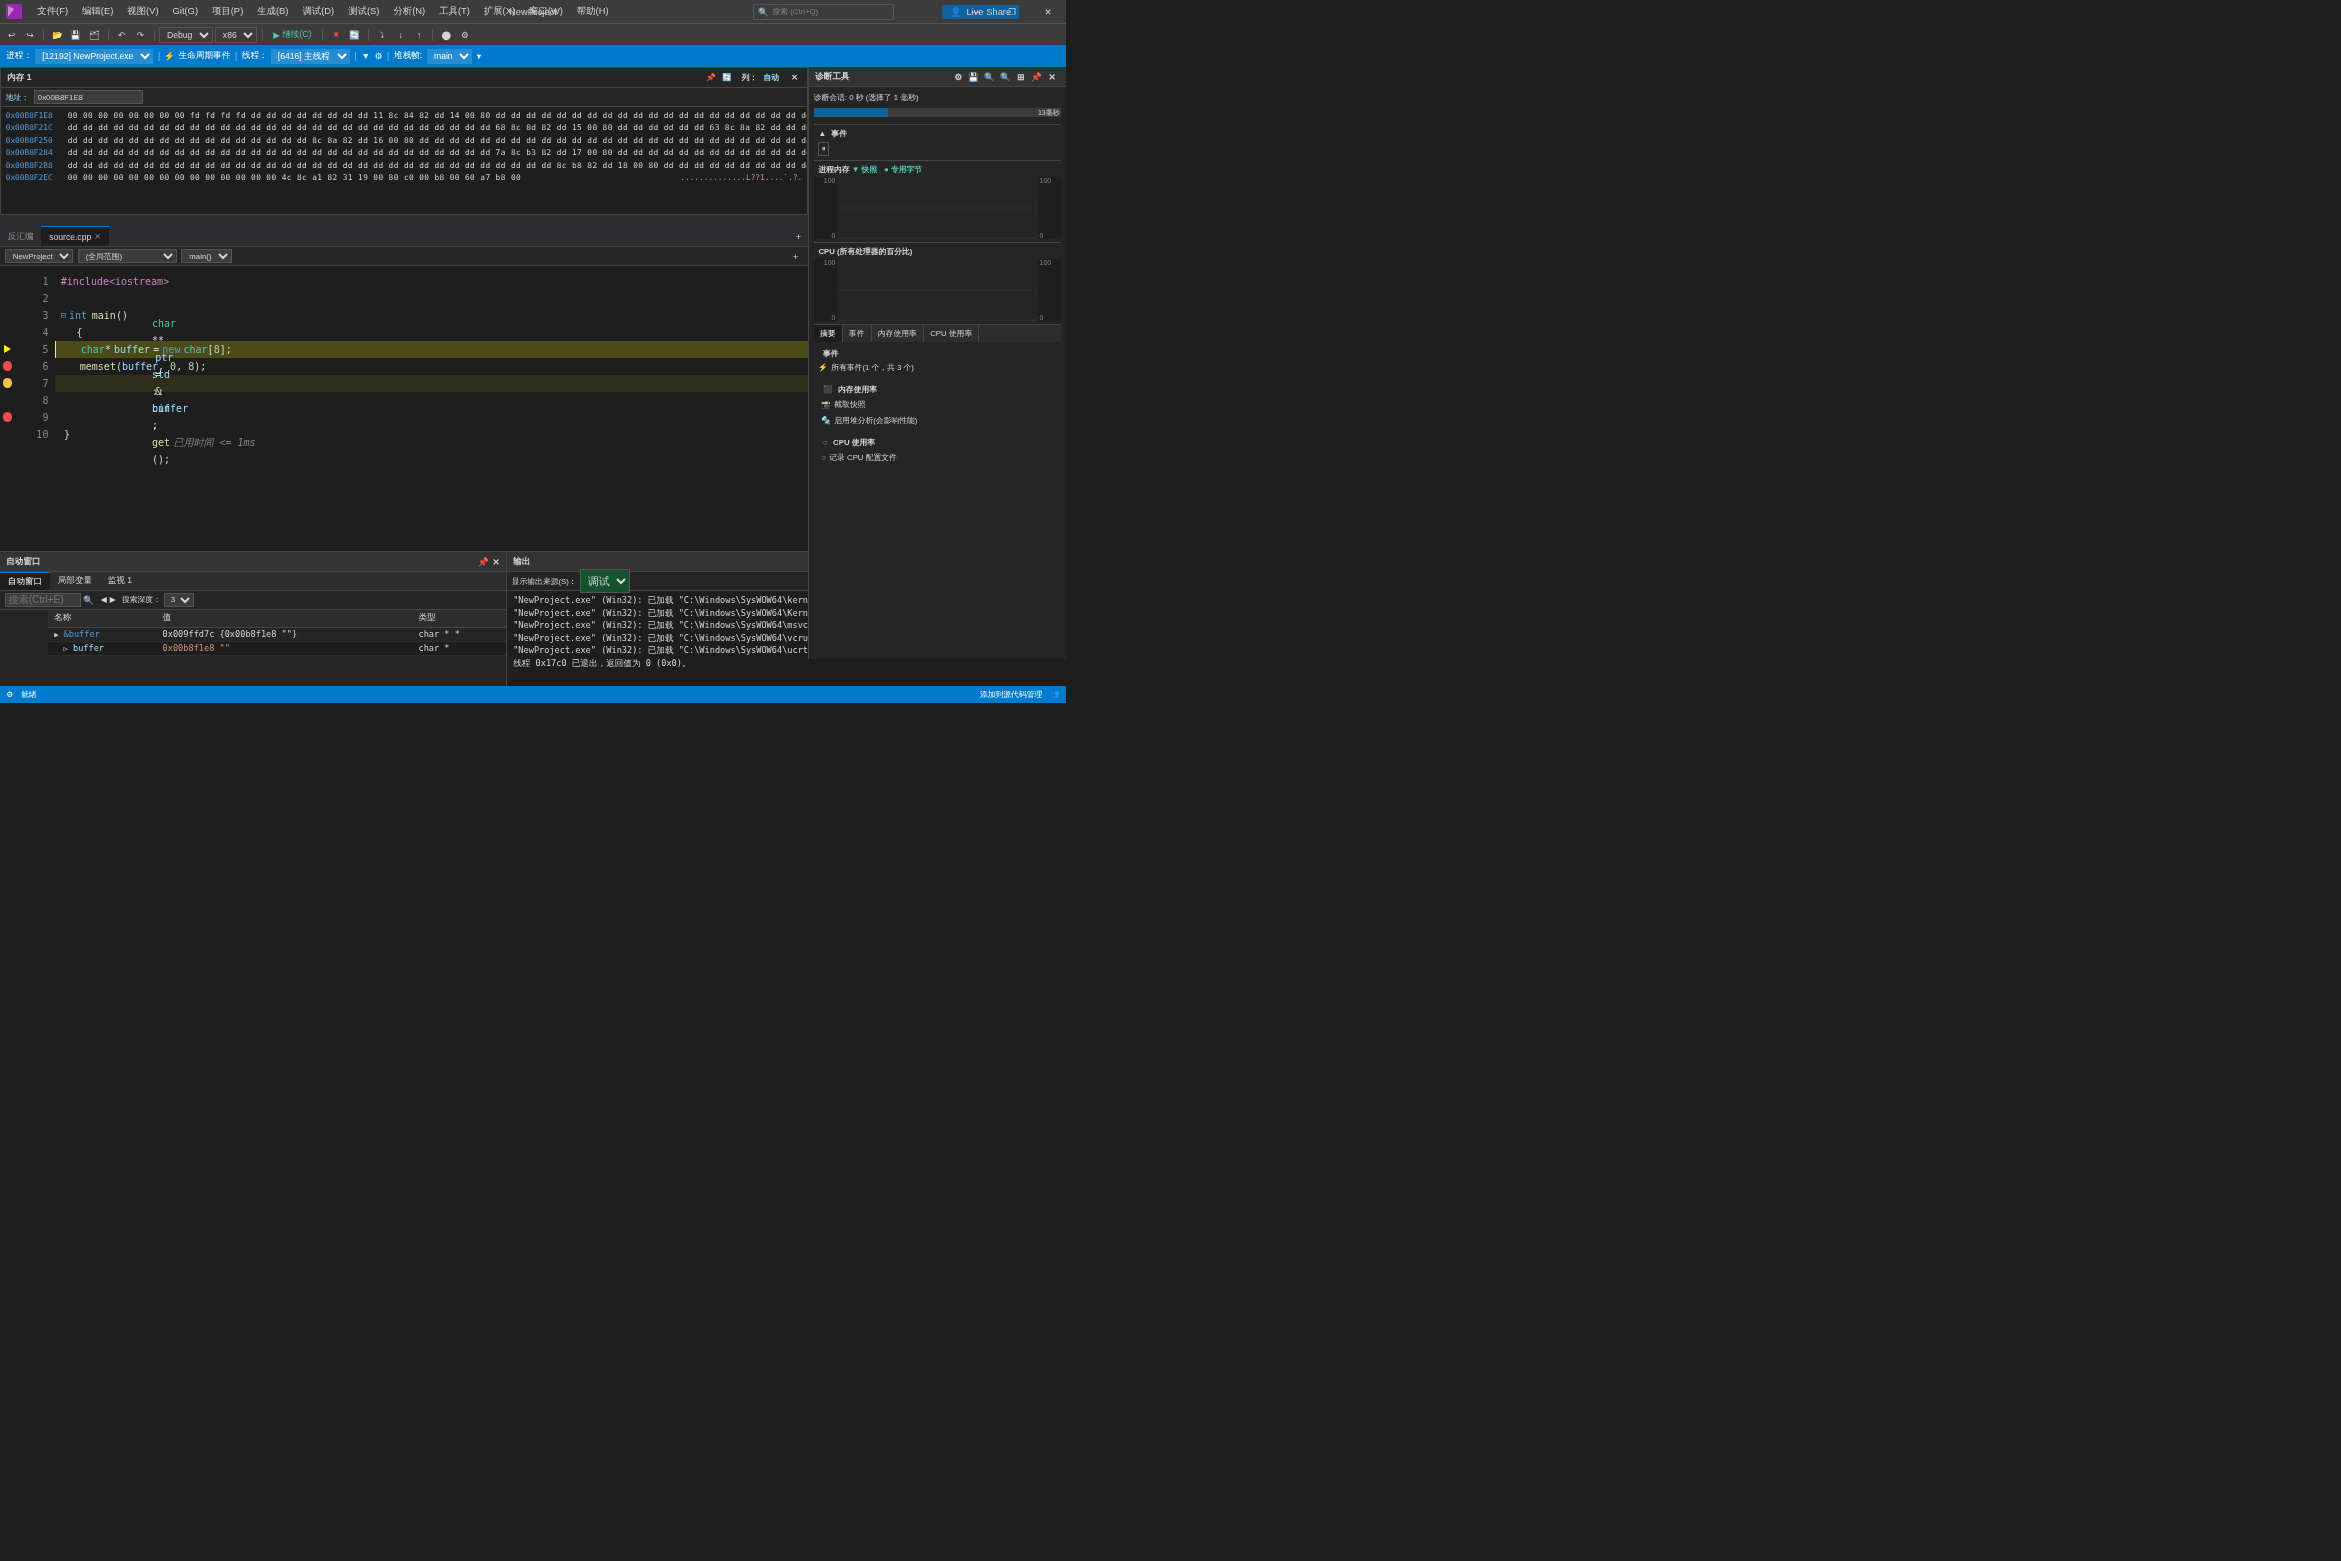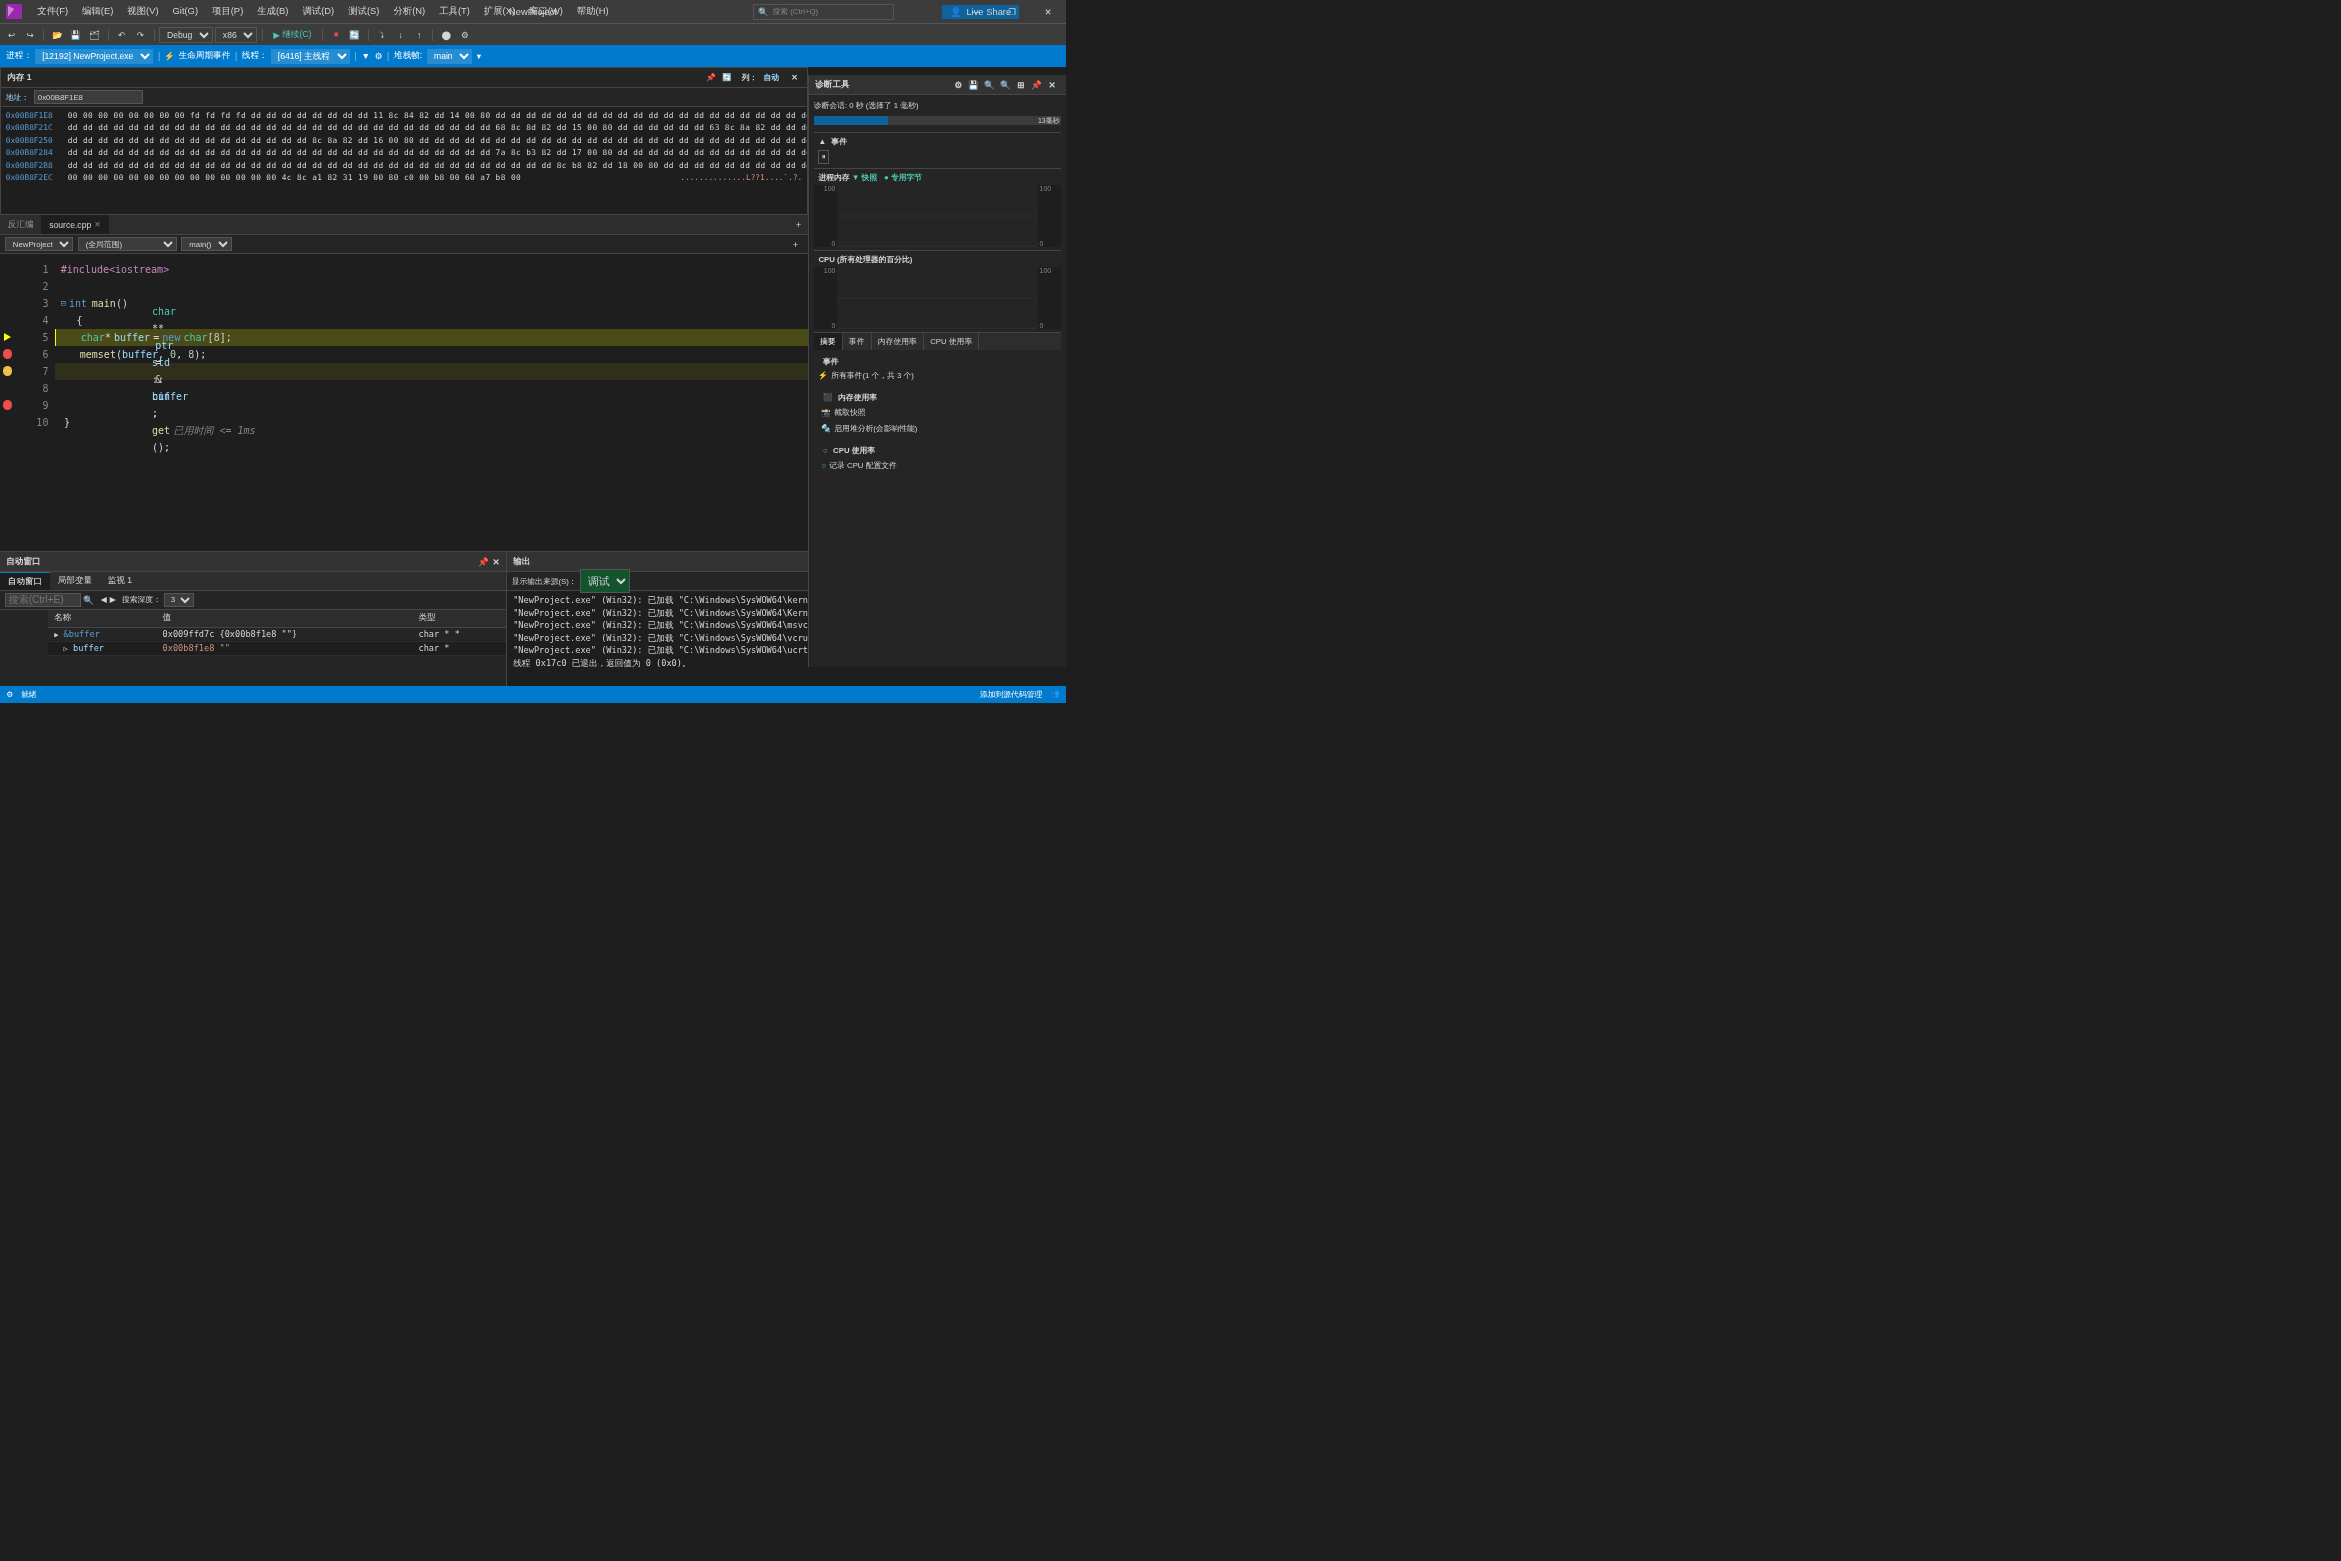--- a/index.html
+++ b/index.html
@@ -235,21 +235,21 @@
       height: 12.5px;
       white-space: nowrap;
     }
     .mem-addr { color: #569cd6; width: 62px; flex-shrink: 0; }
     .mem-hex { color: #d4d4d4; flex: 1; letter-spacing: 0.4px; }
     .mem-ascii { color: #ce9178; width: 203px; flex-shrink: 0; text-align: right; }
 
     
     #diag-panel {
       position: absolute;
-      top: 8px;
+      top: 0;
       right: 0;
       width: 258px;
       height: calc(100% - 44px);
       background: #252526;
       border-left: 0.8px solid #454545;
       display: flex;
       flex-direction: column;
       z-index: 4;
     }
     .diag-header {
@@ -395,21 +395,21 @@
       top: 148px;
       left: 0;
       right: 258px;
       bottom: 44px;
       background: #1e1e1e;
       display: flex;
       flex-direction: column;
     }
     .editor-tabs {
       background: #2d2d30;
-      height: 20px;
+      height: 32px;
       display: flex;
       align-items: flex-end;
       border-bottom: 0.8px solid #454545;
     }
     .editor-tab {
       padding: 3.1px 7.8px;
       font-size: 8.6px;
       color: #969696;
       cursor: pointer;
       border-top: 0.8px solid transparent;

